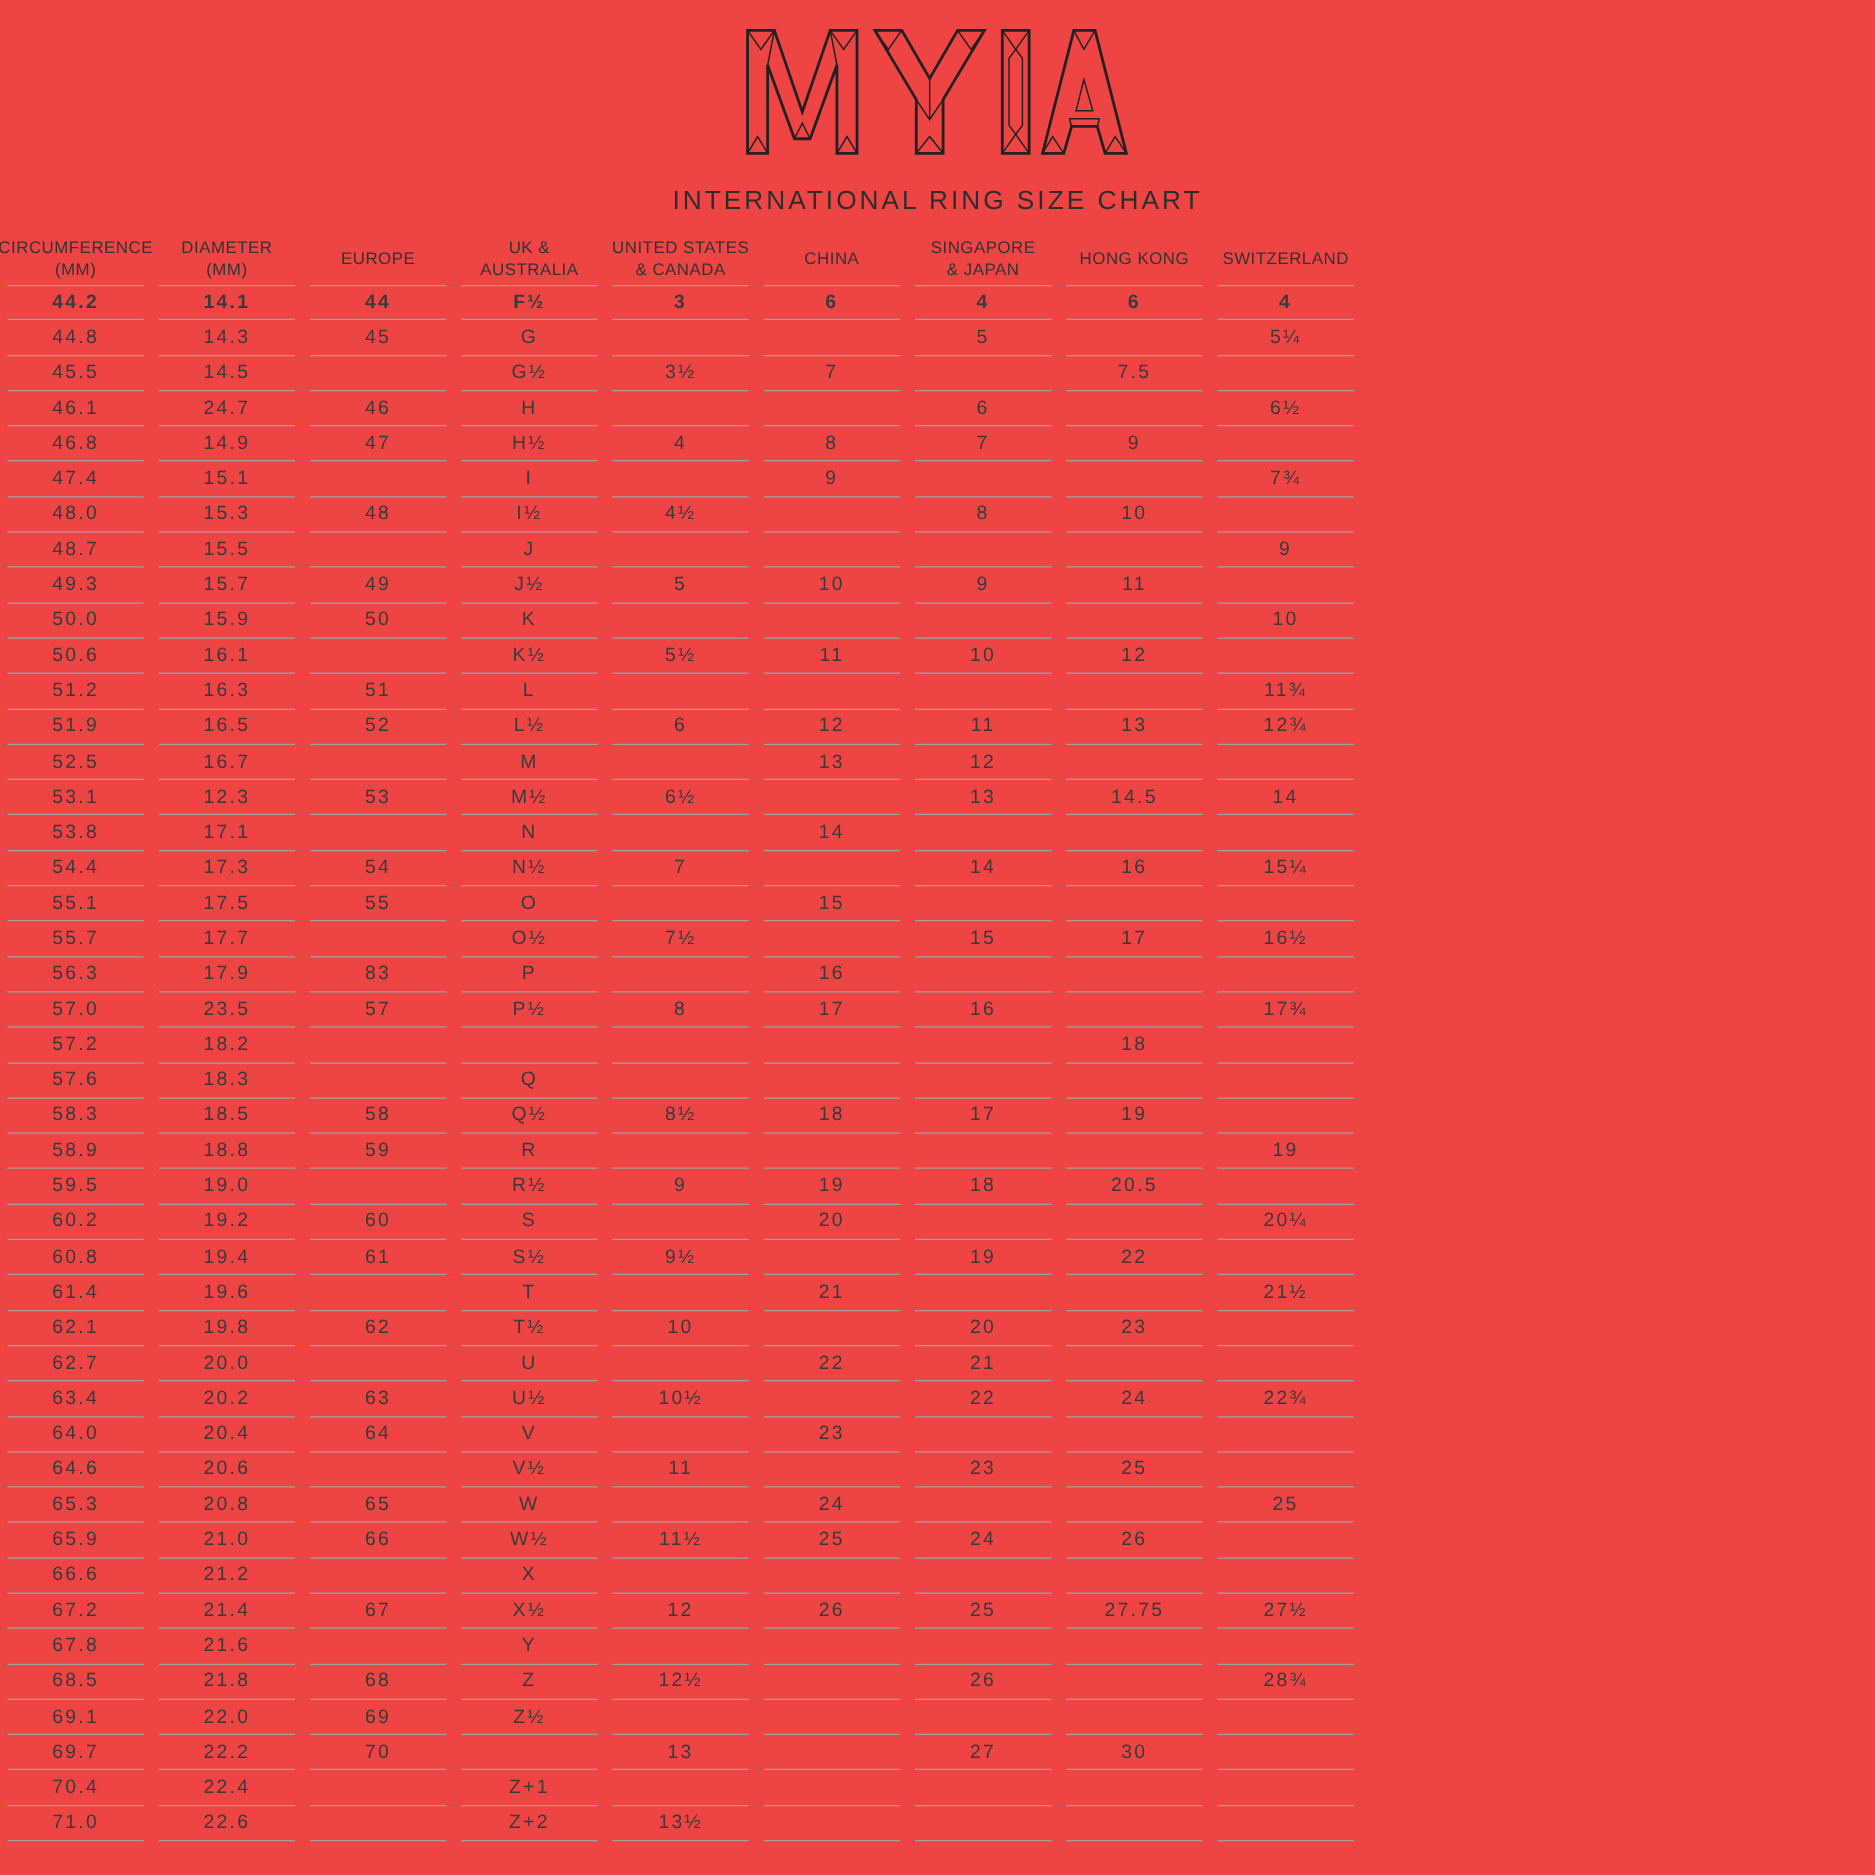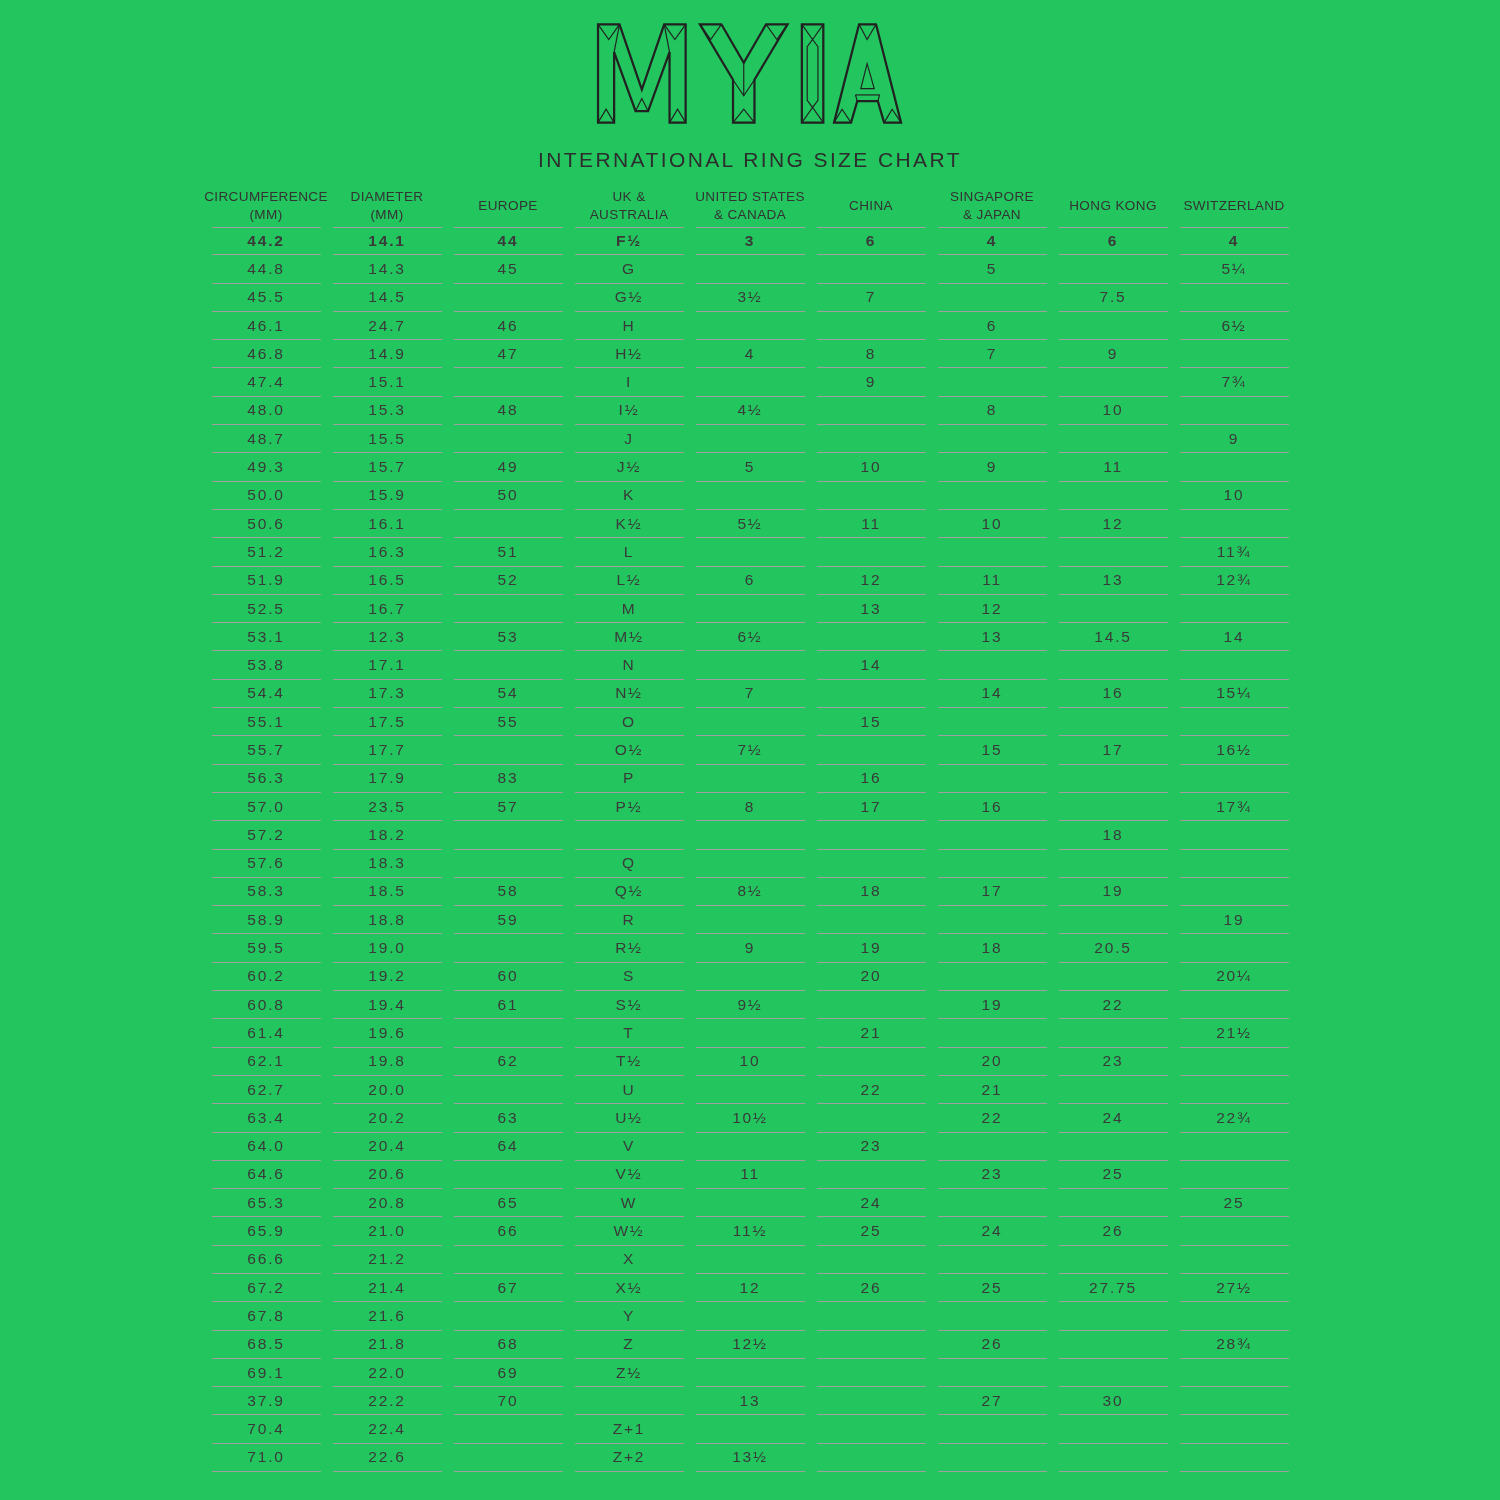--- a/index.html
+++ b/index.html
@@ -1,21 +1,21 @@
 <!DOCTYPE html>
 <html style="--text: #3a3a3a; --line: #a0a0a0;"><head>
 <meta charset="utf-8">
 <style>
   html,body{margin:0;padding:0;background:#ffffff;}
   body{width:1500px;height:1500px;font-family:"Liberation Sans",sans-serif;overflow:hidden;}
-  .page{width:1500px;height:1500px;background:#22c55e;}
+  .page{width:1500px;height:1500px;background:#ef4444;}
   .logo-wrap{padding-top:10px;text-align:center;}
   .logo-wrap svg{display:inline-block;}
   .chart-title{margin-top:14px;text-align:center;font-size:21px;letter-spacing:2.4px;color:#2d2d2d;line-height:27px;}
-  .table{display:flex;justify-content:center;margin-top:12px;}
+  .table{display:flex;margin-top:12px;}
   .col{width:121px;display:flex;flex-direction:column;align-items:center;}
   .hdr{height:42px;display:flex;align-items:center;justify-content:center;text-align:center;
        font-size:13.5px;line-height:1.3;letter-spacing:0.4px;color:#333333;white-space:pre-line;}
   .cell{box-sizing:border-box;width:109px;height:28.3px;display:flex;align-items:center;justify-content:center;
         border-bottom:1px solid var(--line,#a0a0a0);font-size:15.5px;letter-spacing:1.8px;color:var(--text,#3a3a3a);}
   .cell.first{border-top:1px solid var(--line,#a0a0a0);font-weight:bold;}
   .logo-outline{fill:none;stroke:#212121;stroke-width:2.5;stroke-linejoin:miter;}
   .logo-facet{fill:none;stroke:#212121;stroke-width:1.3;stroke-linejoin:miter;}
 </style>
 </head>
@@ -98,21 +98,21 @@
         <div class="cell">63.4</div>
         <div class="cell">64.0</div>
         <div class="cell">64.6</div>
         <div class="cell">65.3</div>
         <div class="cell">65.9</div>
         <div class="cell">66.6</div>
         <div class="cell">67.2</div>
         <div class="cell">67.8</div>
         <div class="cell">68.5</div>
         <div class="cell">69.1</div>
-        <div class="cell">37.9</div>
+        <div class="cell">69.7</div>
         <div class="cell">70.4</div>
         <div class="cell">71.0</div>
       </div>
       <div class="col">
         <div class="hdr">DIAMETER
 (MM)</div>
         <div class="cell first">14.1</div>
         <div class="cell">14.3</div>
         <div class="cell">14.5</div>
         <div class="cell">24.7</div>

